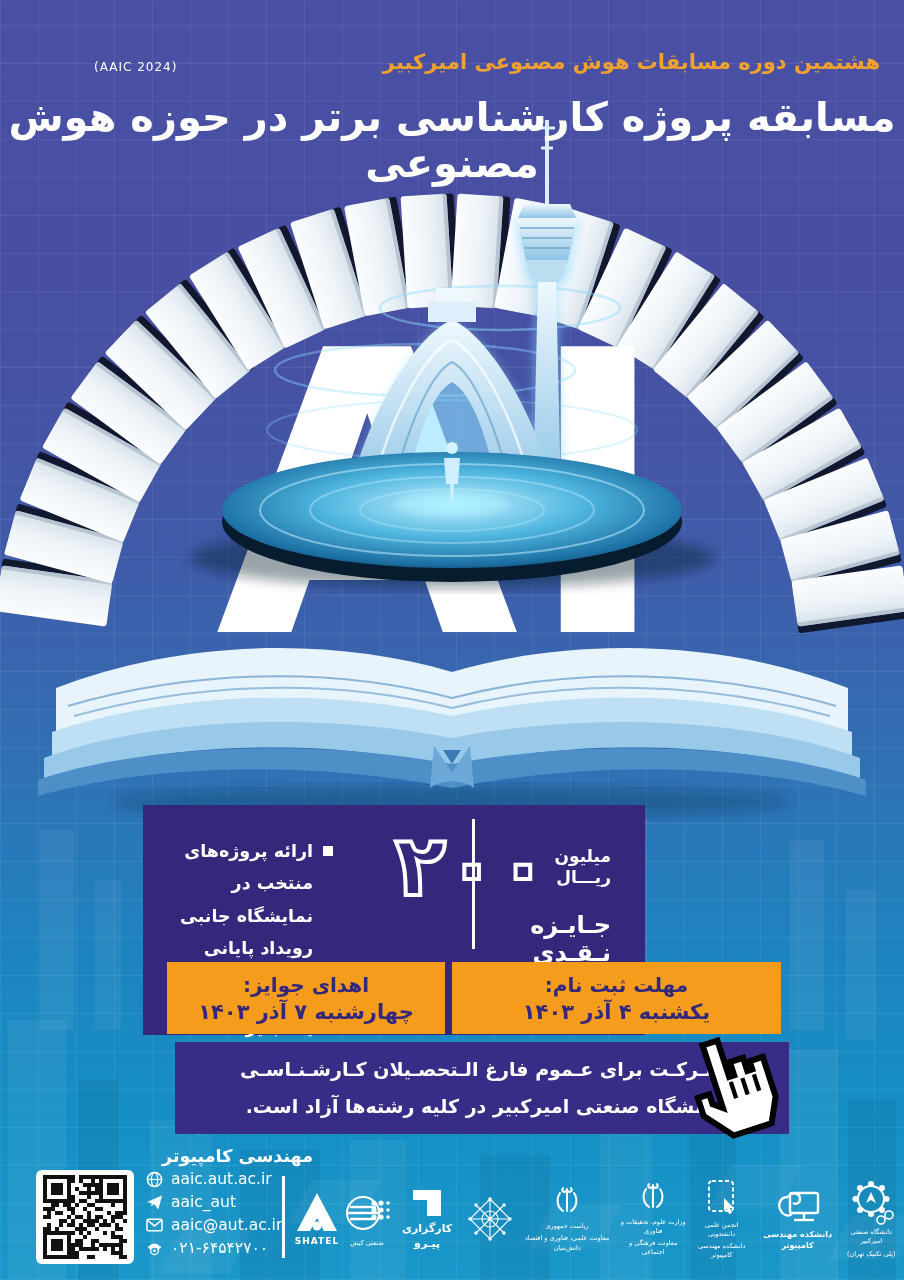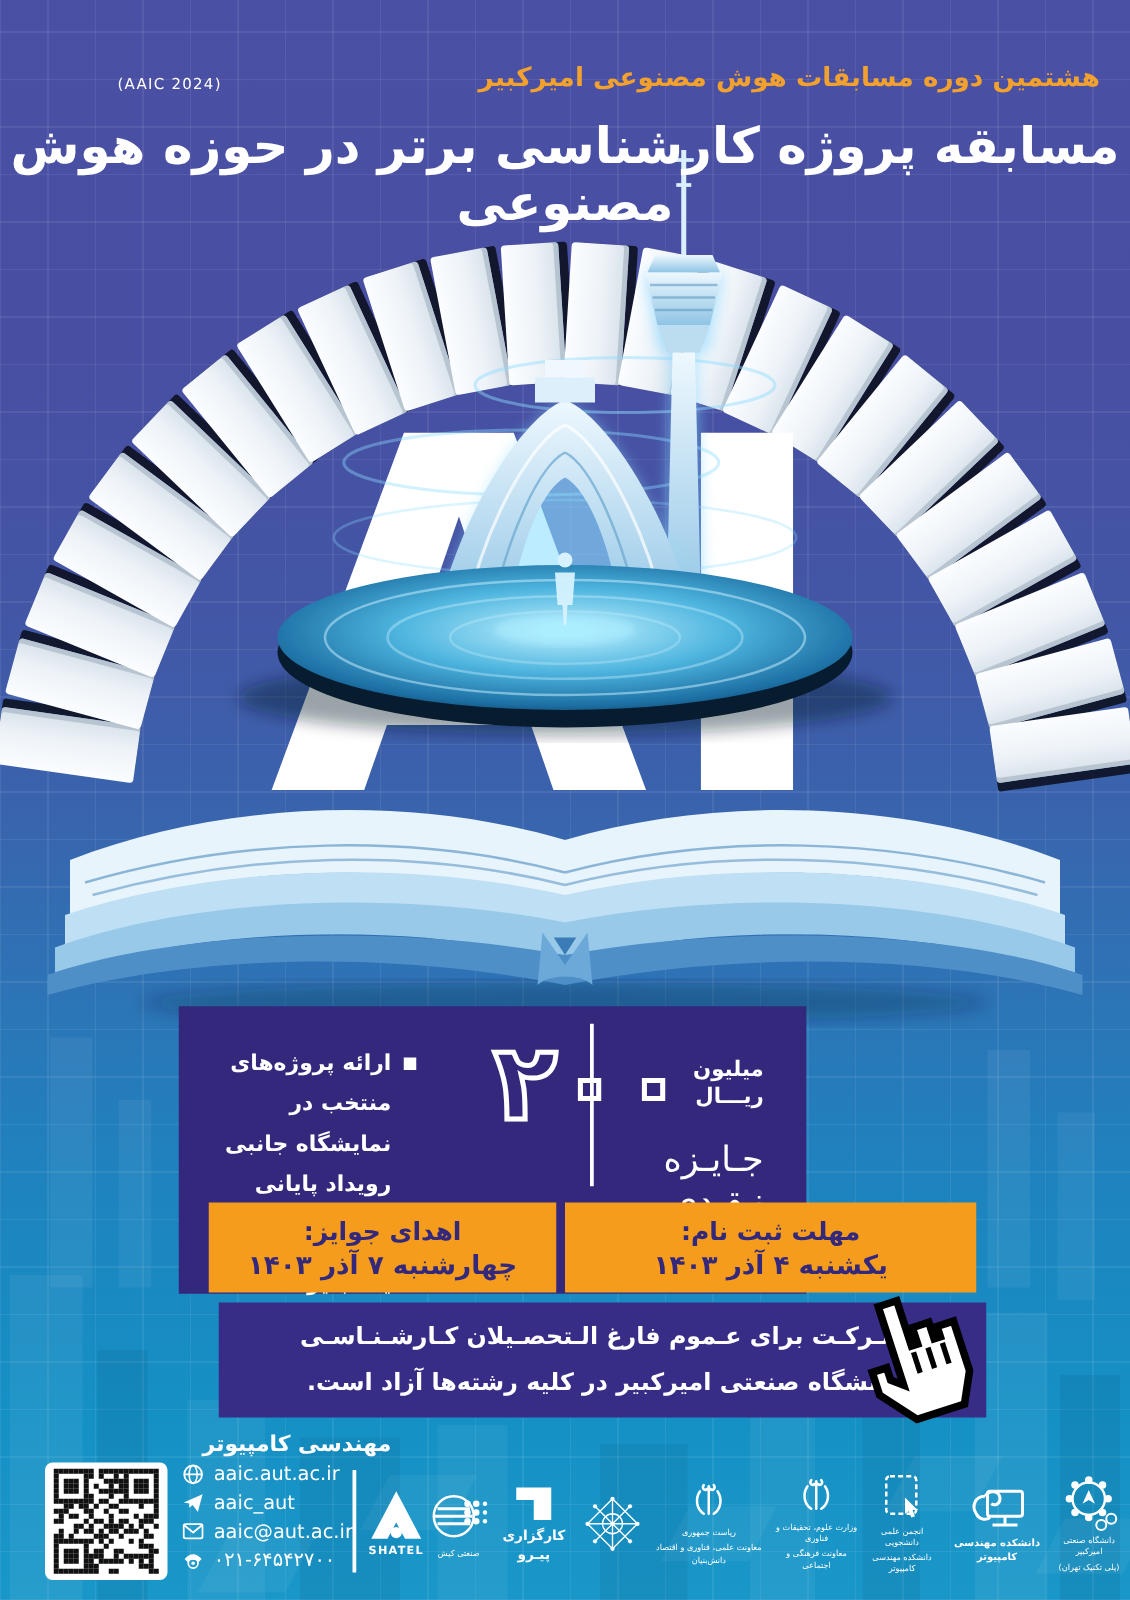--- a/index.html
+++ b/index.html
@@ -37,21 +37,21 @@
   .benefit{display:flex;gap:10px;margin-bottom:14px;}
   .bullet-sq{flex:0 0 auto;width:10px;height:10px;background:#fff;margin-top:11px;}
   .prize{position:absolute;left:332px;right:0;top:0;height:157px;direction:rtl;color:#fff;
     padding:24px 34px 0 8px;box-sizing:border-box;text-align:right;}
   .prize-top{display:flex;flex-direction:row;align-items:center;gap:6px;}
   .prize-units{display:flex;flex-direction:column;line-height:1.25;font-size:17px;font-weight:bold;}
   .prize-amount{font-size:84px;line-height:.9;font-weight:bold;color:#fff;letter-spacing:2px;}
   @supports (-webkit-text-stroke:2px #fff){
     .prize-amount{color:transparent;-webkit-text-stroke:4px #fff;}
   }
-  .prize-line1{margin-top:6px;font-size:28px;font-weight:normal;letter-spacing:1px;}
+  .prize-line1{margin-top:6px;font-size:24px;font-weight:bold;letter-spacing:1px;}
   .prize-line2{margin-top:8px;font-size:21px;font-weight:bold;}
 
   .orange-box{position:absolute;z-index:11;top:962px;height:72px;background:#F59C1D;
     direction:rtl;color:#33287B;text-align:center;display:flex;flex-direction:column;justify-content:center;gap:3px;margin-left:24px;}
   .orange-box .ob-label{font-size:20px;font-weight:bold;}
   .orange-box .ob-date{font-size:21px;font-weight:bold;}
   .ob-right{left:428px;width:329px;}
   .ob-left{left:143px;width:278px;}
 
   .note-box{position:absolute;left:143px;top:1042px;width:614px;height:92px;z-index:11;background:#372C86;

